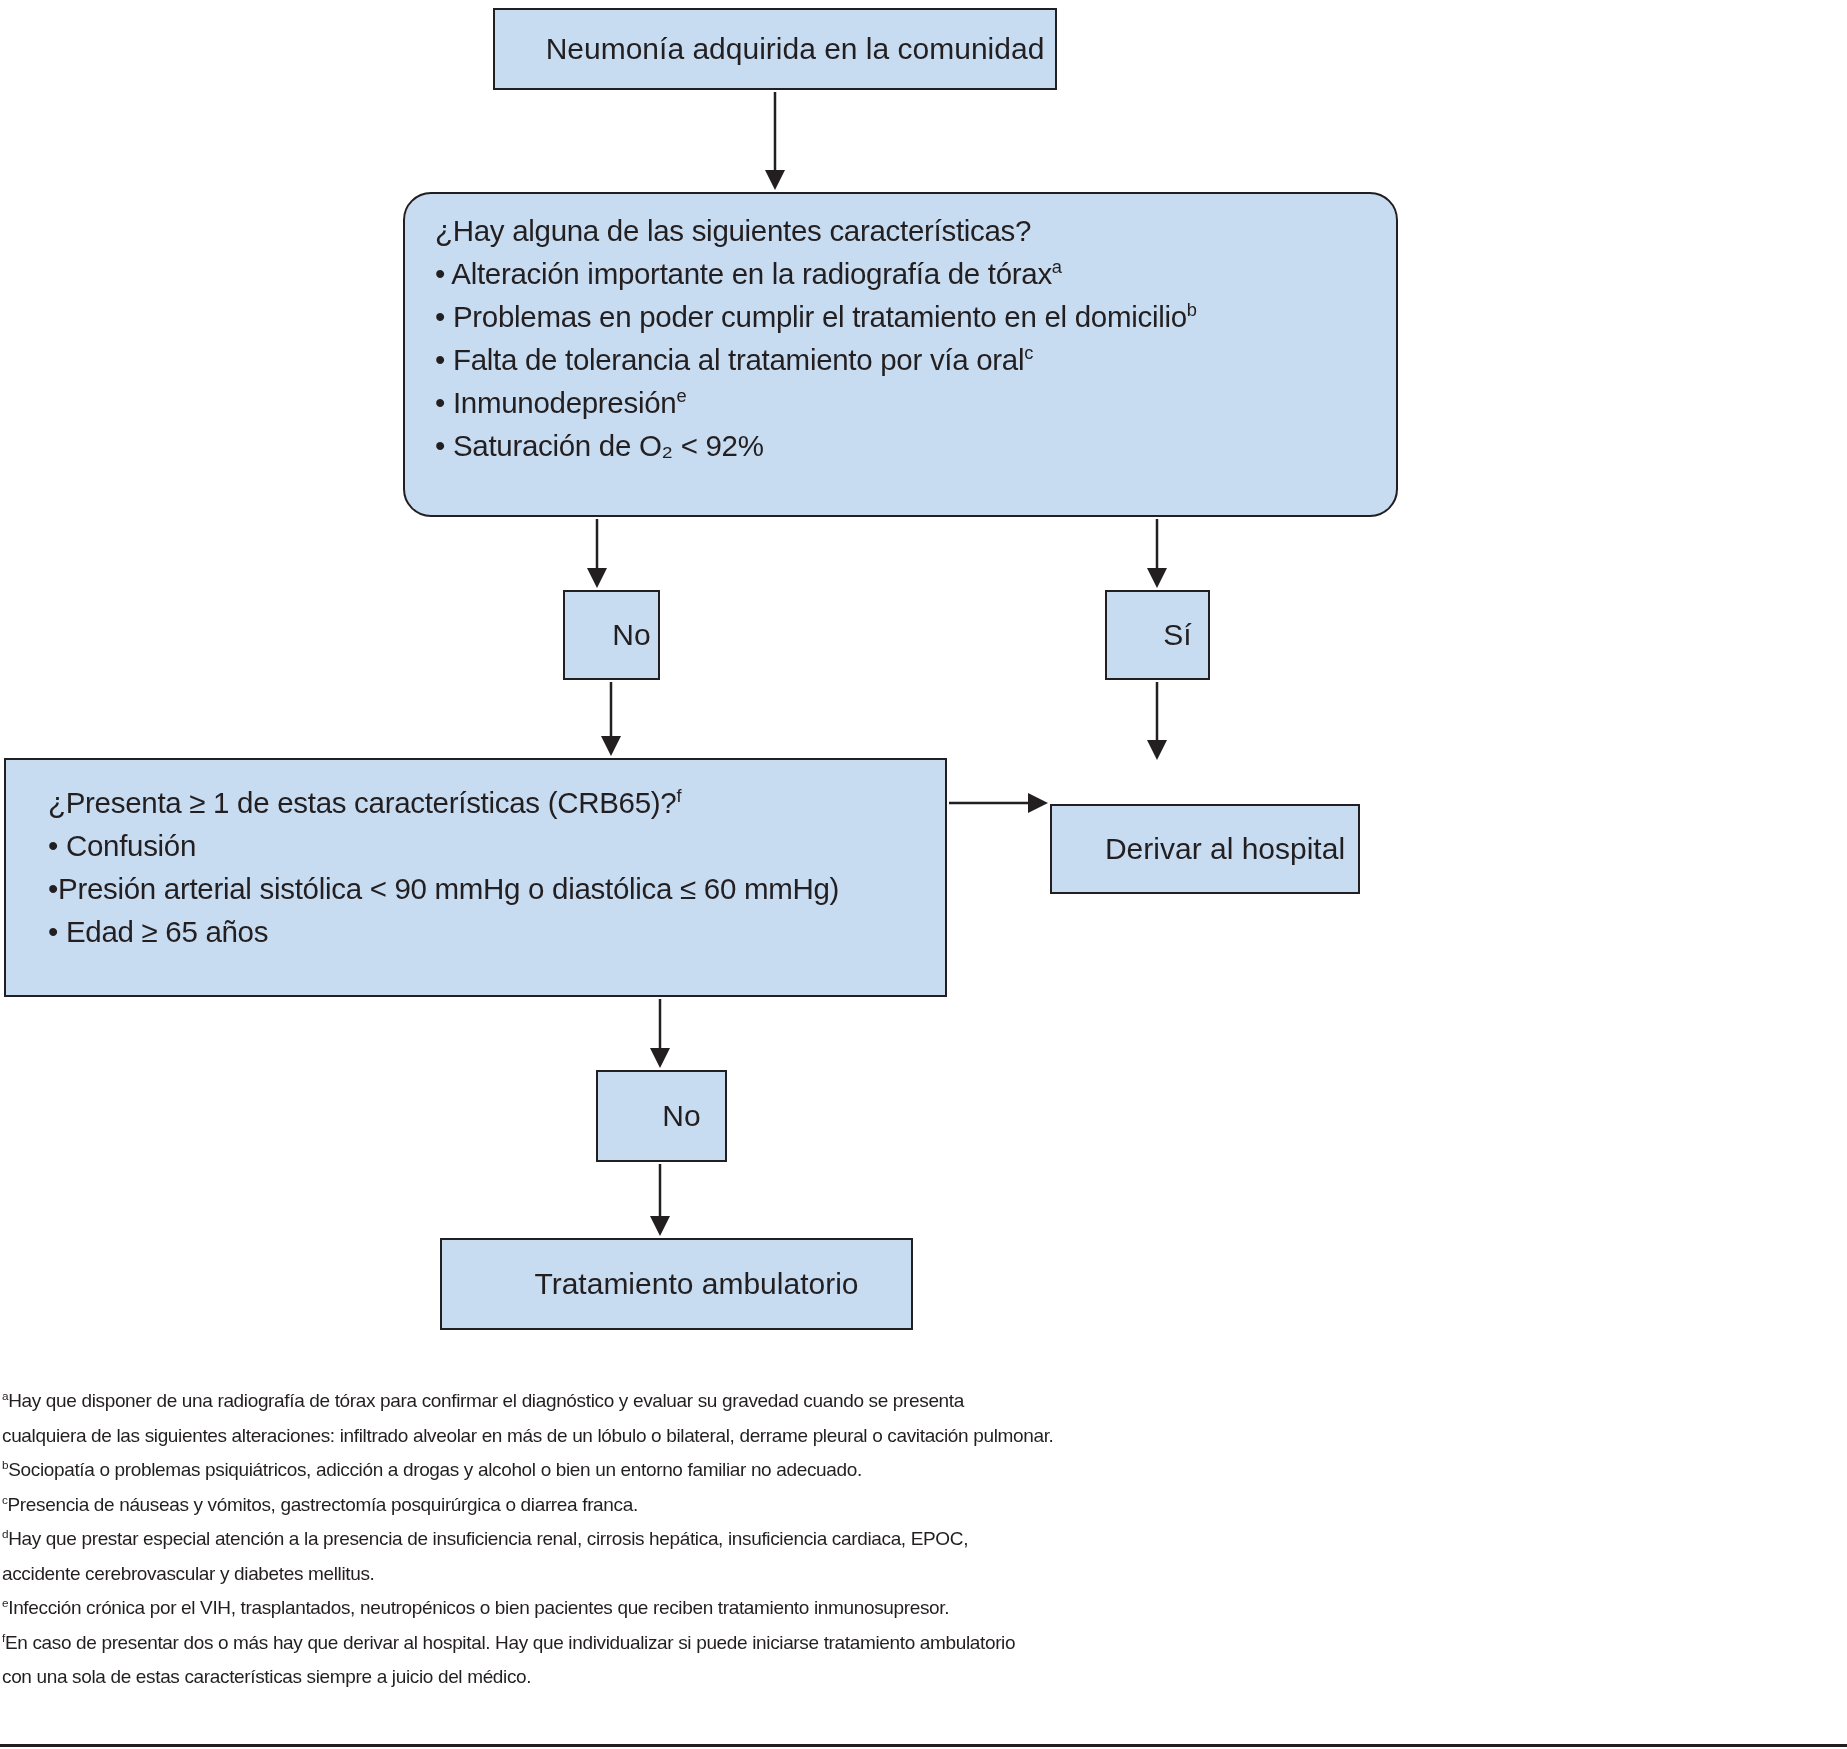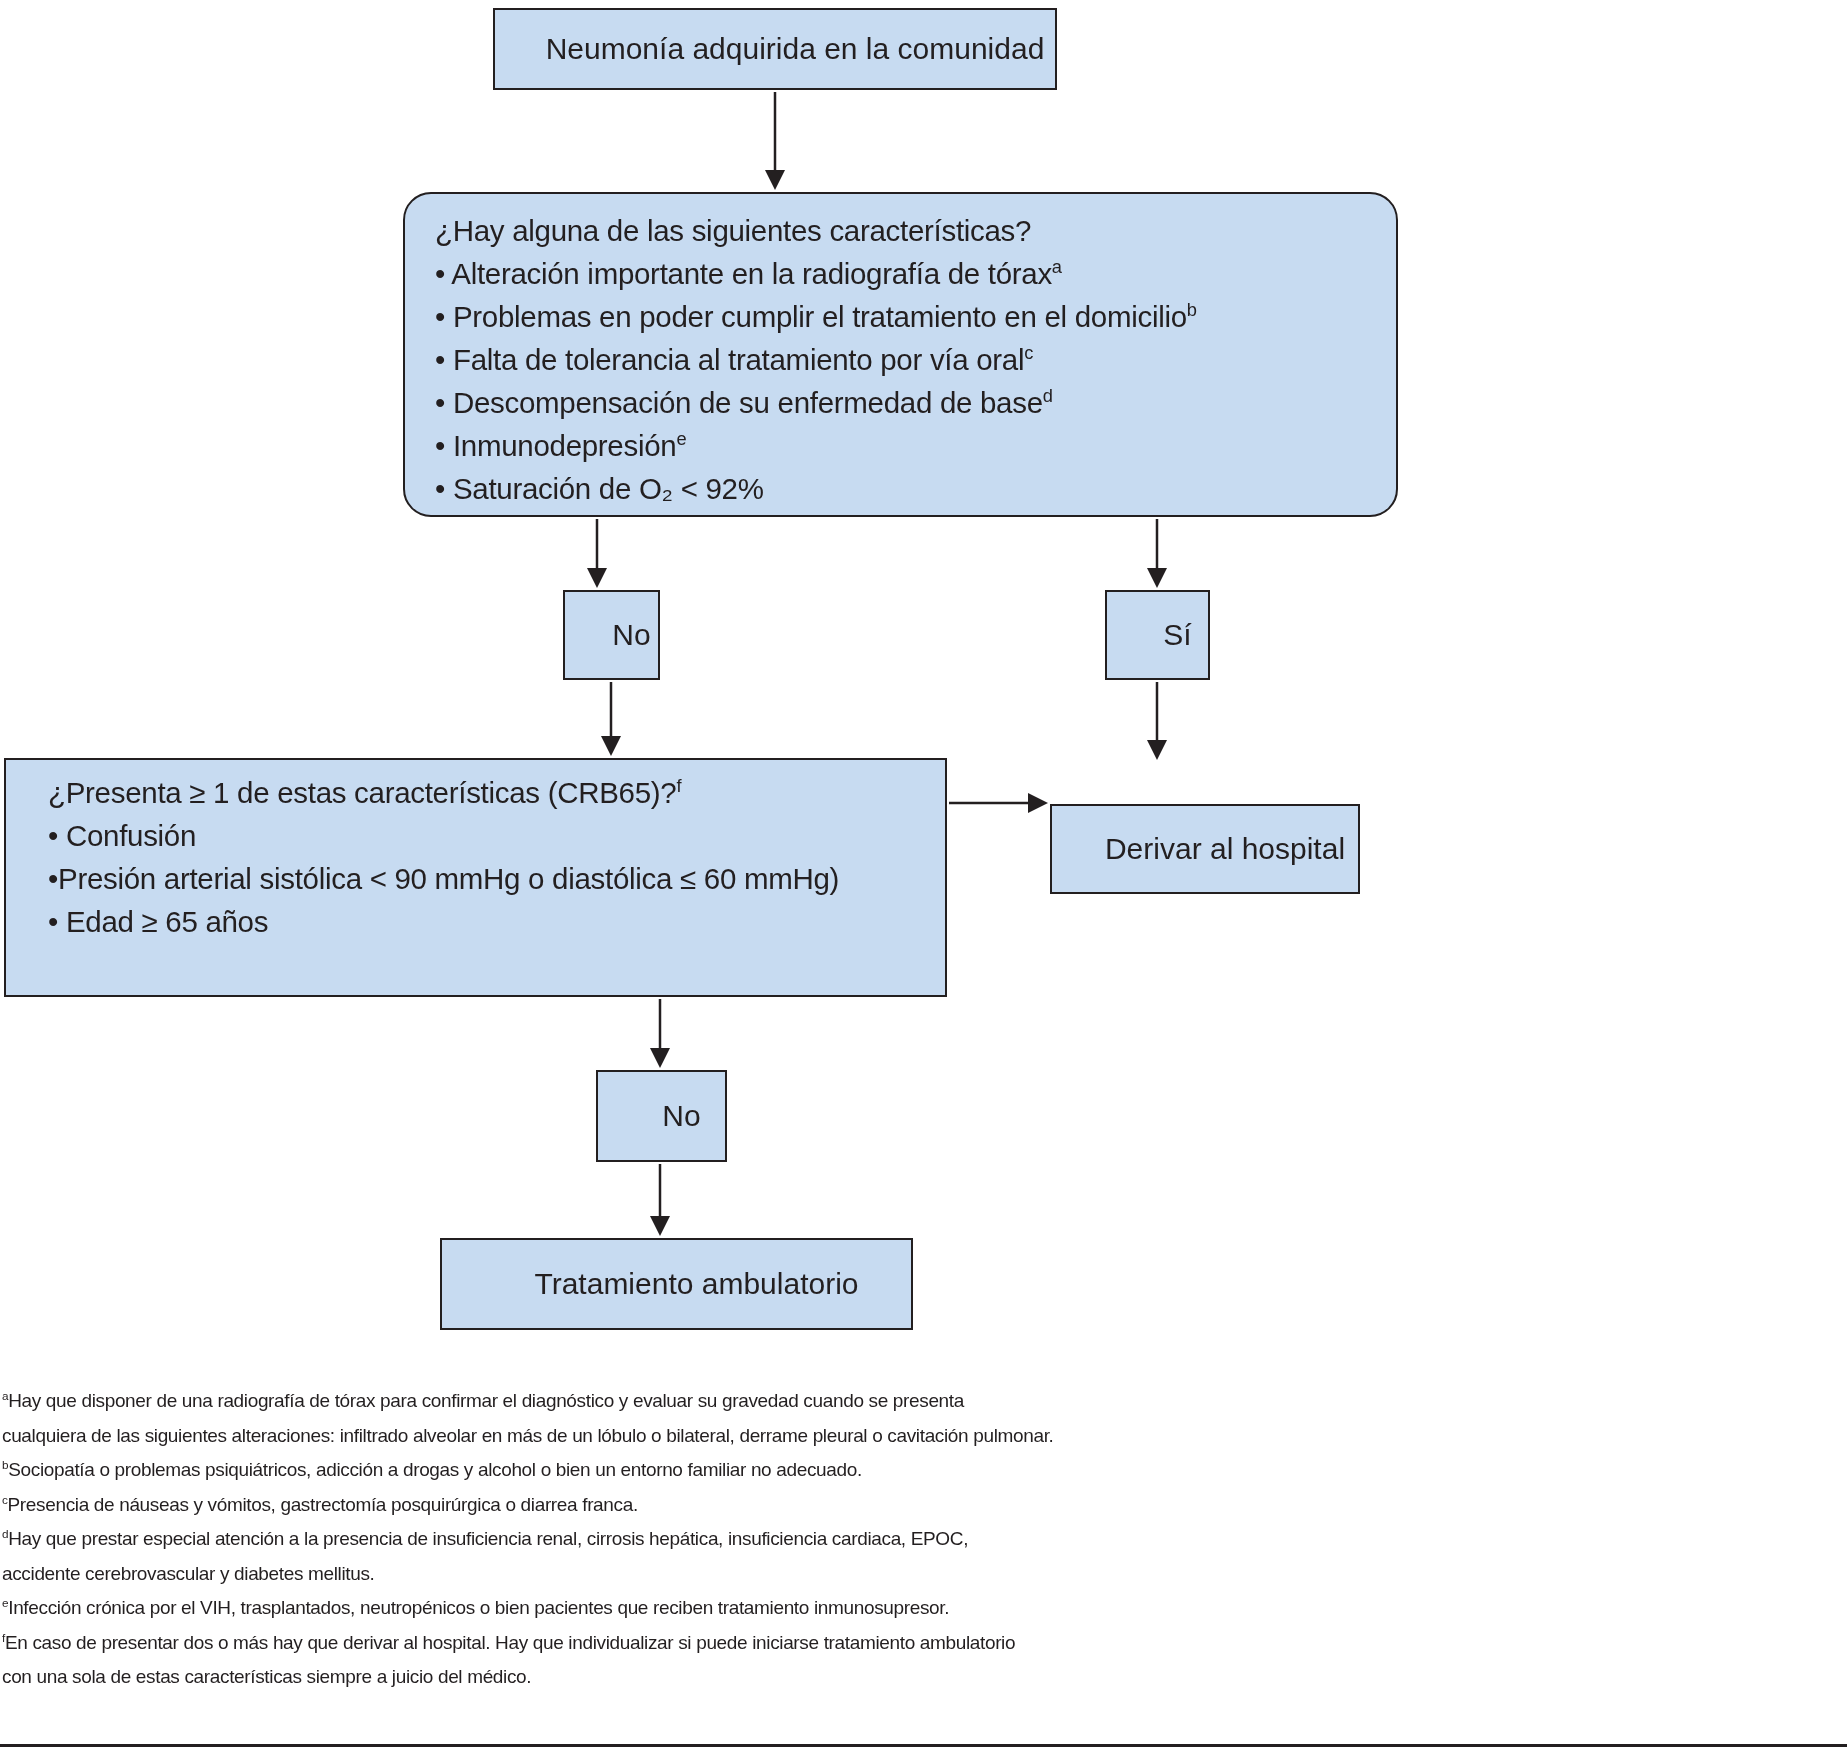--- a/index.html
+++ b/index.html
@@ -12,21 +12,21 @@
   }
   .box.center{display:flex;align-items:center;justify-content:center;font-size:30px;padding-left:40px;}
   .box.leftpad{font-size:29.5px;letter-spacing:-0.3px;}
   .line{line-height:43px;white-space:nowrap;}
   sup{font-size:62%;line-height:0;}
   #box-start{left:493px;top:8px;width:564px;height:82px;}
   #box-q1{left:403px;top:192px;width:995px;height:325px;padding:15px 0 0 30px;border-radius:28px;}
   #box-no1{left:563px;top:590px;width:97px;height:90px;}
   #box-si{left:1105px;top:590px;width:105px;height:90px;}
   #box-derivar{left:1050px;top:804px;width:310px;height:90px;}
-  #box-q2{left:4px;top:758px;width:943px;height:239px;padding:11px 0 0 42px;}
+  #box-q2{left:4px;top:758px;width:943px;height:239px;padding:21px 0 0 42px;}
   #box-no2{left:596px;top:1070px;width:131px;height:92px;}
   #box-trat{left:440px;top:1238px;width:473px;height:92px;}
   .arrows{position:absolute;left:0;top:0;pointer-events:none;}
   .arrows line{stroke:#231f20;stroke-width:2.5;}
   .footnotes{position:absolute;left:2px;top:1384px;width:1838px;font-size:19px;letter-spacing:-0.35px;}
   .footnotes .fline{line-height:34.5px;white-space:nowrap;}
   .bottom-rule{position:absolute;left:0;top:1744px;width:1847px;height:3px;background:#231f20;}
 </style>
 </head>
 <body>
@@ -58,23 +58,20 @@
       <span>¿Hay alguna de las siguientes características?</span>
     </div>
     <div class="line">
       <span>• Alteración importante en la radiografía de tórax</span><sup>a</sup>
     </div>
     <div class="line">
       <span>• Problemas en poder cumplir el tratamiento en el domicilio</span><sup>b</sup>
     </div>
     <div class="line">
       <span>• Falta de tolerancia al tratamiento por vía oral</span><sup>c</sup>
-    </div>
-    <div class="line">
-      <span>• Descompensación de su enfermedad de base</span><sup>d</sup>
     </div>
     <div class="line">
       <span>• Inmunodepresión</span><sup>e</sup>
     </div>
     <div class="line">
       <span>• Saturación de O₂ &lt; 92%</span><sup></sup>
     </div>
   </div>
 
   <div id="box-no1" class="box center">

